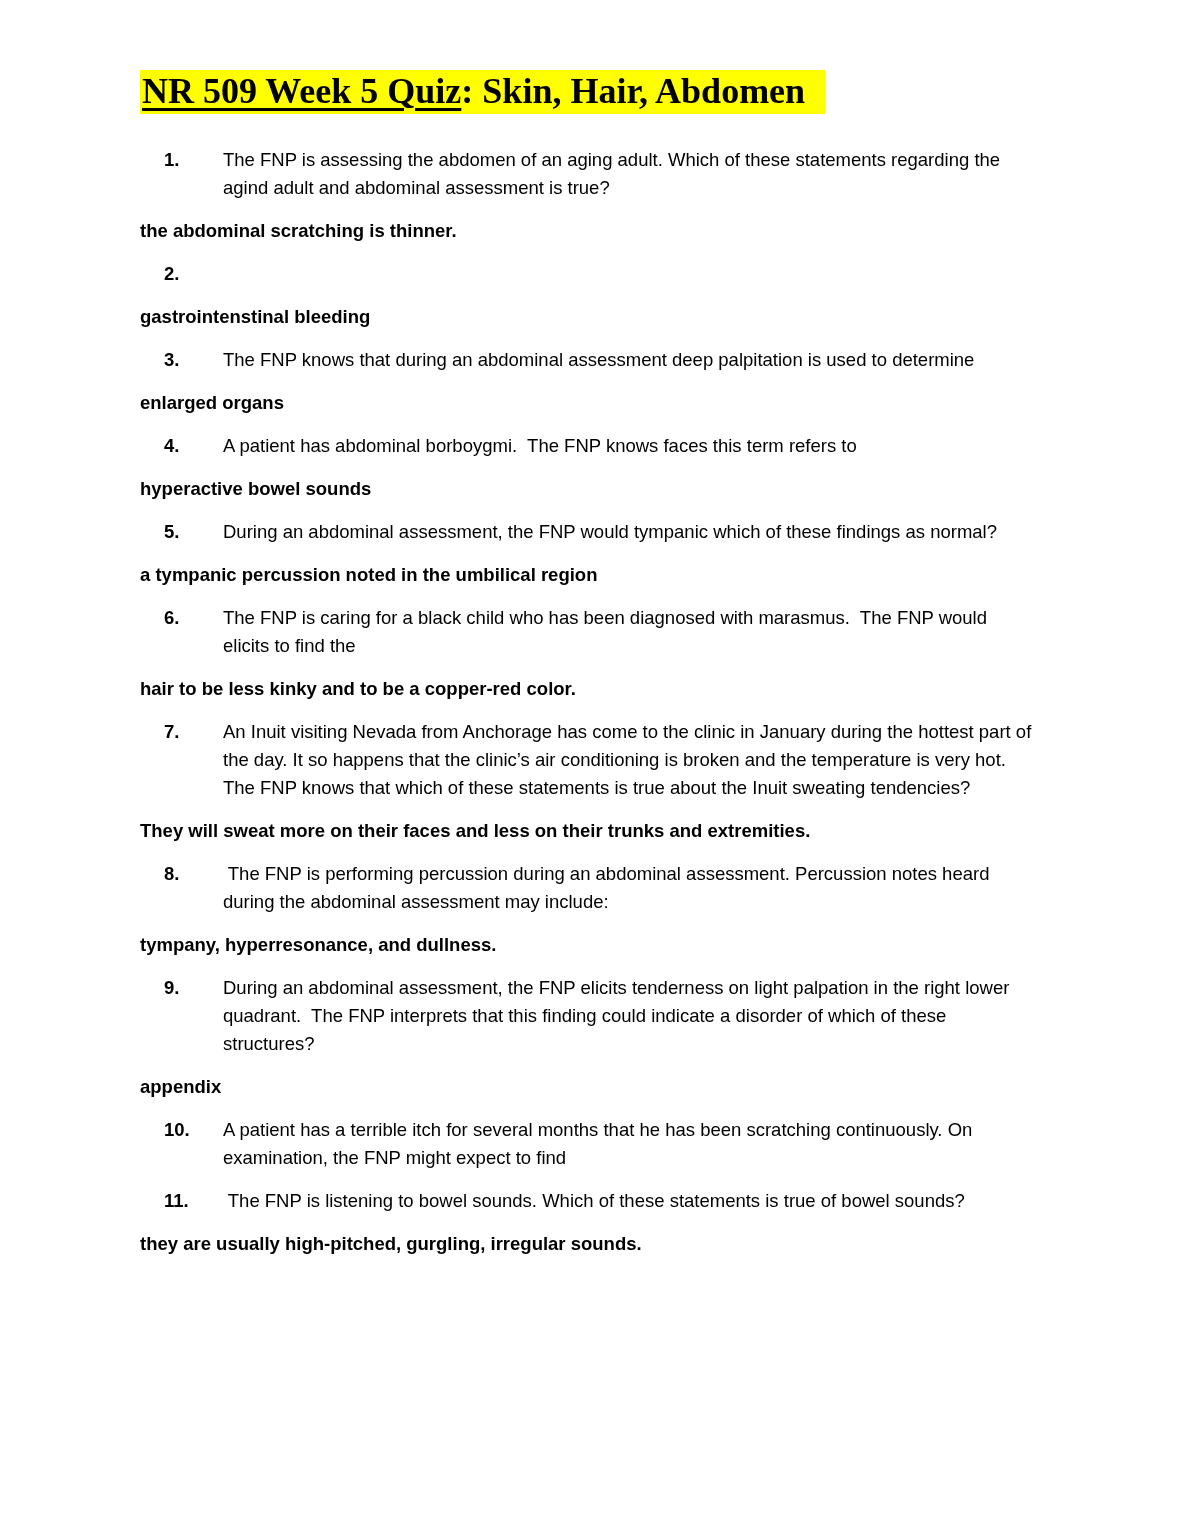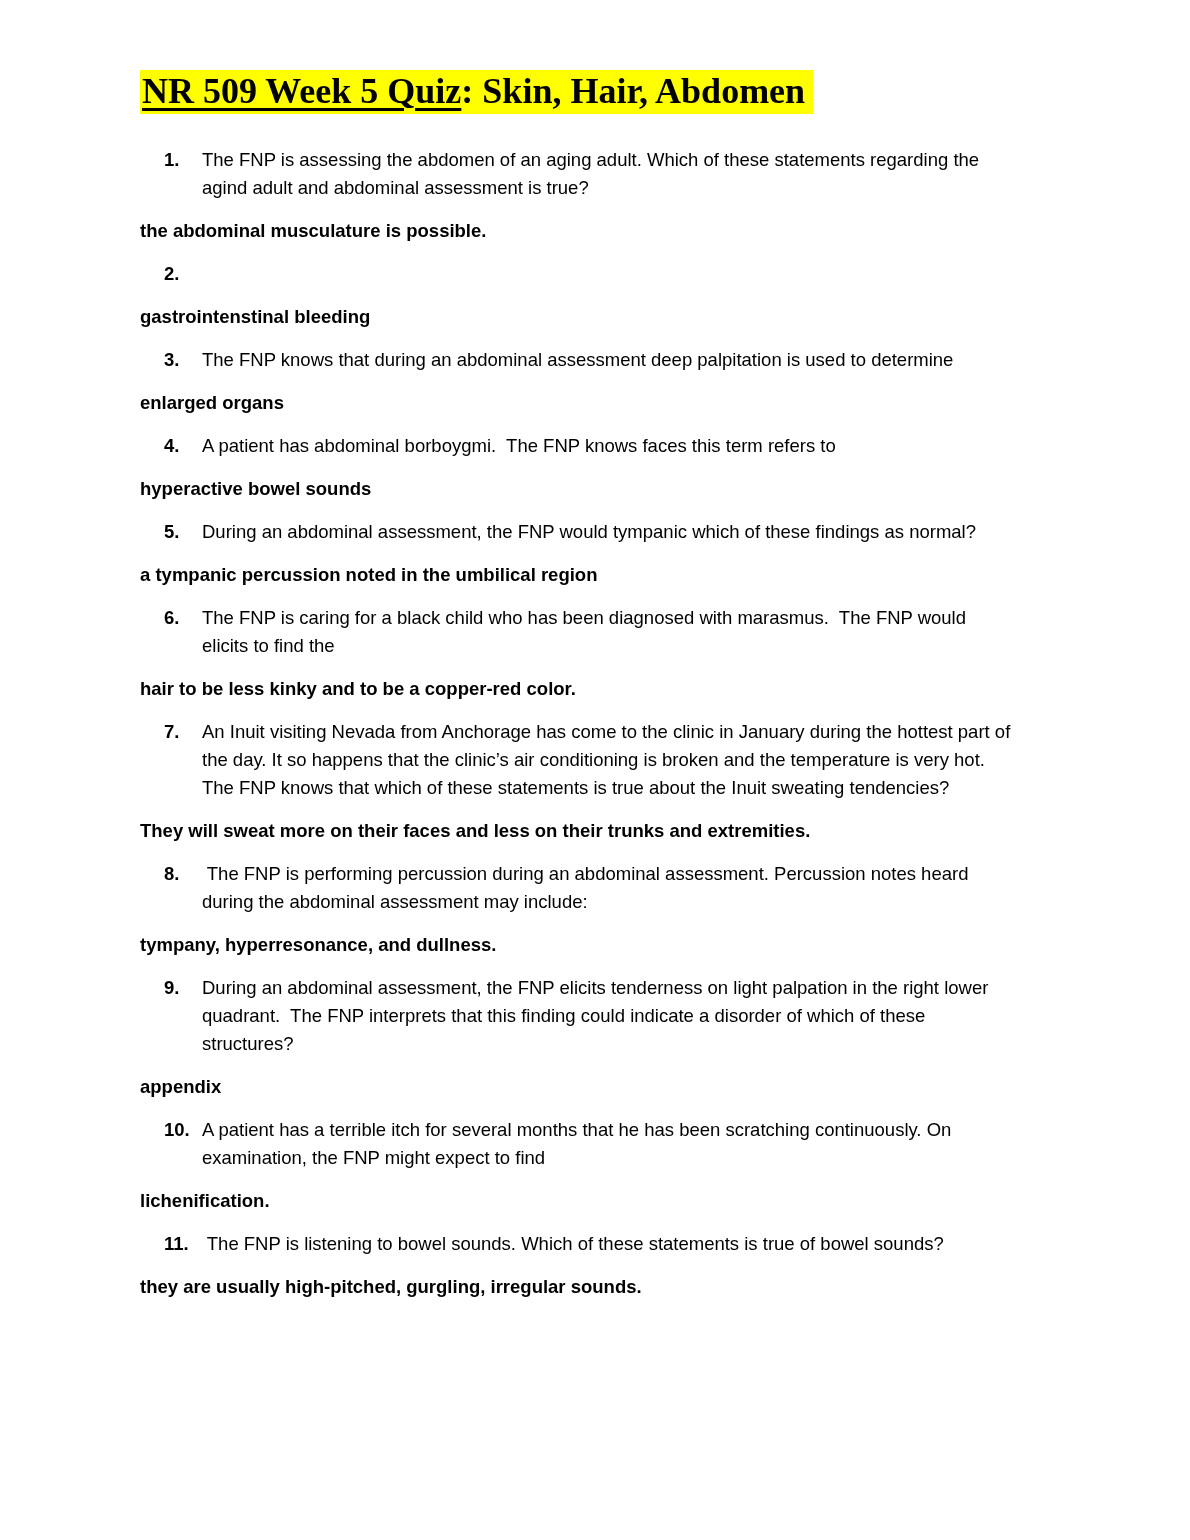--- a/index.html
+++ b/index.html
@@ -22,21 +22,21 @@
   .doc-title {
     margin: 0 0 32px 0;
     font-family: "Liberation Serif", serif;
     font-weight: bold;
     font-size: 36px;
     line-height: 46px;
     letter-spacing: 0px;
   }
   .doc-title .hl {
     background: #ffff00;
-    padding: 1px 8px 3px 2px;
+    padding: 1px 20px 3px 2px;
   }
   .doc-title .u {
     text-decoration: underline;
     text-decoration-thickness: 3px;
     text-underline-offset: 5px;
   }
   .q-block { margin: 0; }
   .q-line {
     display: flex;
     align-items: flex-start;
@@ -47,20 +47,21 @@
   }
   .q-num {
     flex: none;
     width: 38px;
     margin-left: 24px;
     font-weight: bold;
   }
   .q-text {
     flex: none;
     white-space: pre;
+    margin-left: 21px;
   }
   .answer {
     margin: 0 0 15px 0;
     font-size: 18.5px;
     line-height: 28px;
     font-weight: bold;
     white-space: pre;
   }
 </style>
 </head>
@@ -69,21 +70,21 @@
 <div class="page">
 
   <h1 class="doc-title"><span class="hl" style="background: rgb(255, 255, 0);"><span class="u">NR 509 Week 5 Quiz</span><span>: Skin, Hair, Abdomen</span></span></h1>
 
   <div class="q-block">
     <div class="q-line">
       <span class="q-num">1.</span>
       <span class="q-text">The FNP is assessing the abdomen of an aging adult. Which of these statements regarding the
 agind adult and abdominal assessment is true?</span>
     </div>
-    <p class="answer">the abdominal musculature is possible.</p>
+    <p class="answer">the abdominal scratching is thinner.</p>
   </div>
 
   <div class="q-block">
     <div class="q-line">
       <span class="q-num">2.</span>
     </div>
     <p class="answer">gastrointenstinal bleeding</p>
   </div>
 
   <div class="q-block">
@@ -147,21 +148,20 @@
     </div>
     <p class="answer">appendix</p>
   </div>
 
   <div class="q-block">
     <div class="q-line">
       <span class="q-num">10.</span>
       <span class="q-text">A patient has a terrible itch for several months that he has been scratching continuously. On
 examination, the FNP might expect to find</span>
     </div>
-    <p class="answer">lichenification.</p>
   </div>
 
   <div class="q-block">
     <div class="q-line">
       <span class="q-num">11.</span>
       <span class="q-text"> The FNP is listening to bowel sounds. Which of these statements is true of bowel sounds?</span>
     </div>
     <p class="answer">they are usually high-pitched, gurgling, irregular sounds.</p>
   </div>
 

